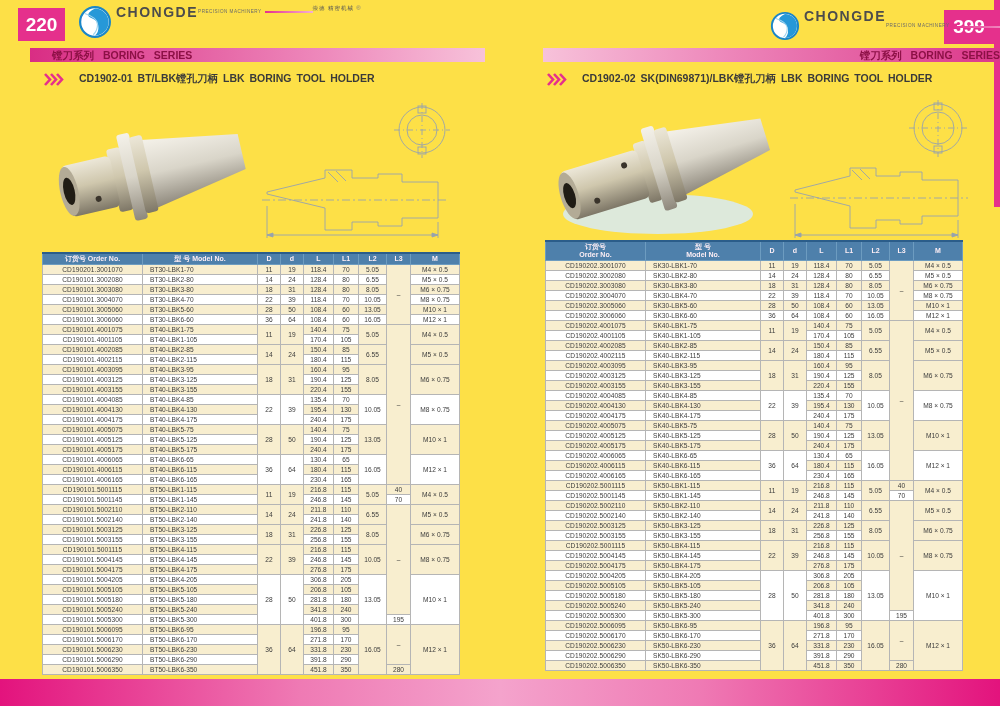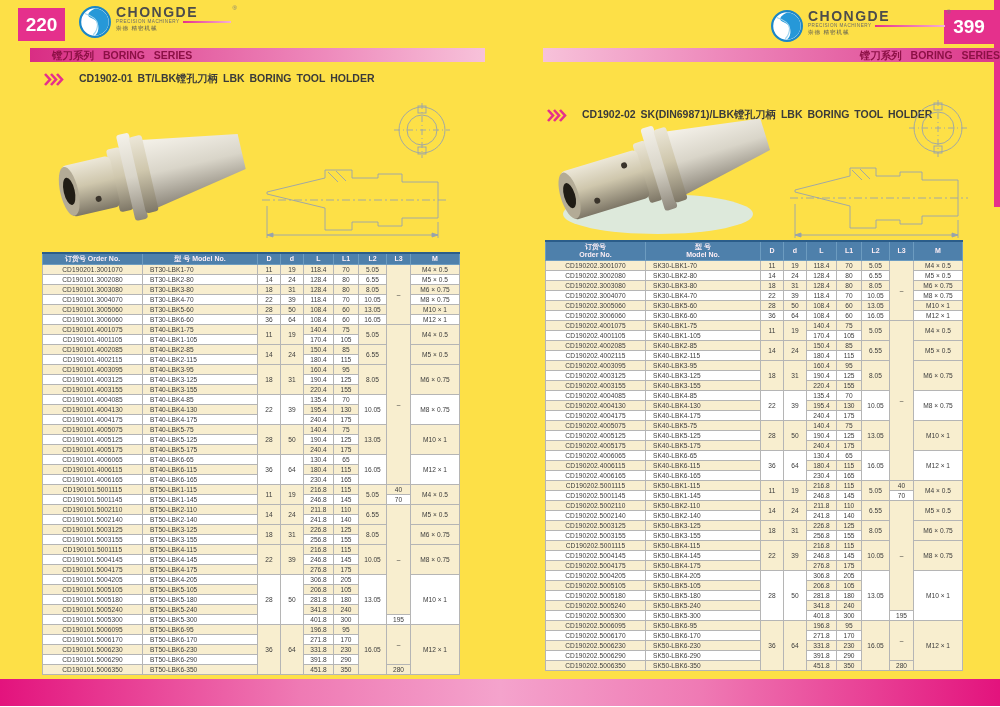--- a/index.html
+++ b/index.html
@@ -6,21 +6,21 @@
   .sheet{position:relative;width:1000px;height:706px;background:#fde047;overflow:hidden;
          font-family:"Liberation Sans","DejaVu Sans",sans-serif;}
   .abs{position:absolute;}
   
   .pageno{background:#e5308c;color:#fff;font-weight:bold;font-size:19px;text-align:center;}
   .edge-strip{background:#e5308c;}
   
   .logo{display:flex;align-items:flex-start;gap:4px;}
   .globe{width:34px;height:34px;}
   .reg{font-size:6px;color:#777;margin-left:-2px;}
-  .ltxt{display:flex;flex-direction:column;line-height:1.05;}
+  .ltxt{display:flex;flex-direction:row;line-height:1.05;}
   .lname{font-size:14px;font-weight:bold;color:#4c4c4c;letter-spacing:1.5px;}
   .lsub{font-size:4.6px;color:#6a6a6a;letter-spacing:.5px;white-space:nowrap;display:flex;align-items:center;}
   .lline{display:inline-block;height:2px;background:linear-gradient(90deg,#e5308c,#f5b0d4);margin-left:3px;}
   .lline.short{width:48px;} .lline.long{width:70px;}
   .lcn{font-size:5.5px;color:#555;margin-top:1px;letter-spacing:1px;}
   
   .banner{height:14px;line-height:14px;font-size:10.5px;font-weight:bold;color:#8c1045;word-spacing:6px;}
   .banner.l{background:linear-gradient(90deg,#d92d84 0%,#ee8abc 65%,#f7c2da 100%);padding-left:22px;}
   .banner.r{background:linear-gradient(90deg,#f7c2da 0%,#ee8abc 35%,#d92d84 100%);text-align:right;padding-right:36px;}
   
@@ -491,21 +491,21 @@
         <span>PRECISION MACHINERY</span>
         <span class="lline long"></span>
       </div>
       <div class="lcn">崇德 精密机械</div>
     </div>
     <span class="reg">®</span>
   </div>
 
   <div class="abs banner r" style="left:543px;top:48px;width:457px;">镗刀系列 BORING SERIES</div>
 
-  <div class="abs titlerow" style="left:547px;top:72px;margin-top:36px;">
+  <div class="abs titlerow" style="left:547px;top:72px;">
     <svg width="20" height="13" viewBox="0 0 20 13">
       <path d="M1 1l5 5.5L1 12M7 1l5 5.5L7 12M13 1l5 5.5L13 12" fill="none" stroke="#e5308c" stroke-width="2.6"></path>
     </svg>
     <span class="t">CD1902-02  SK(DIN69871)/LBK镗孔刀柄  LBK BORING TOOL HOLDER</span>
   </div>
 
   <svg class="abs" style="left:548px;top:92px;" width="235" height="152" viewBox="0 0 235 152">
     <ellipse cx="110" cy="122" rx="95" ry="20" fill="#d7eaf6" opacity="0.85"></ellipse>
     <g transform="rotate(-17 115 74)">
       <polygon points="128,42 222,57 222,90 128,108" fill="url(#metB)"></polygon>

